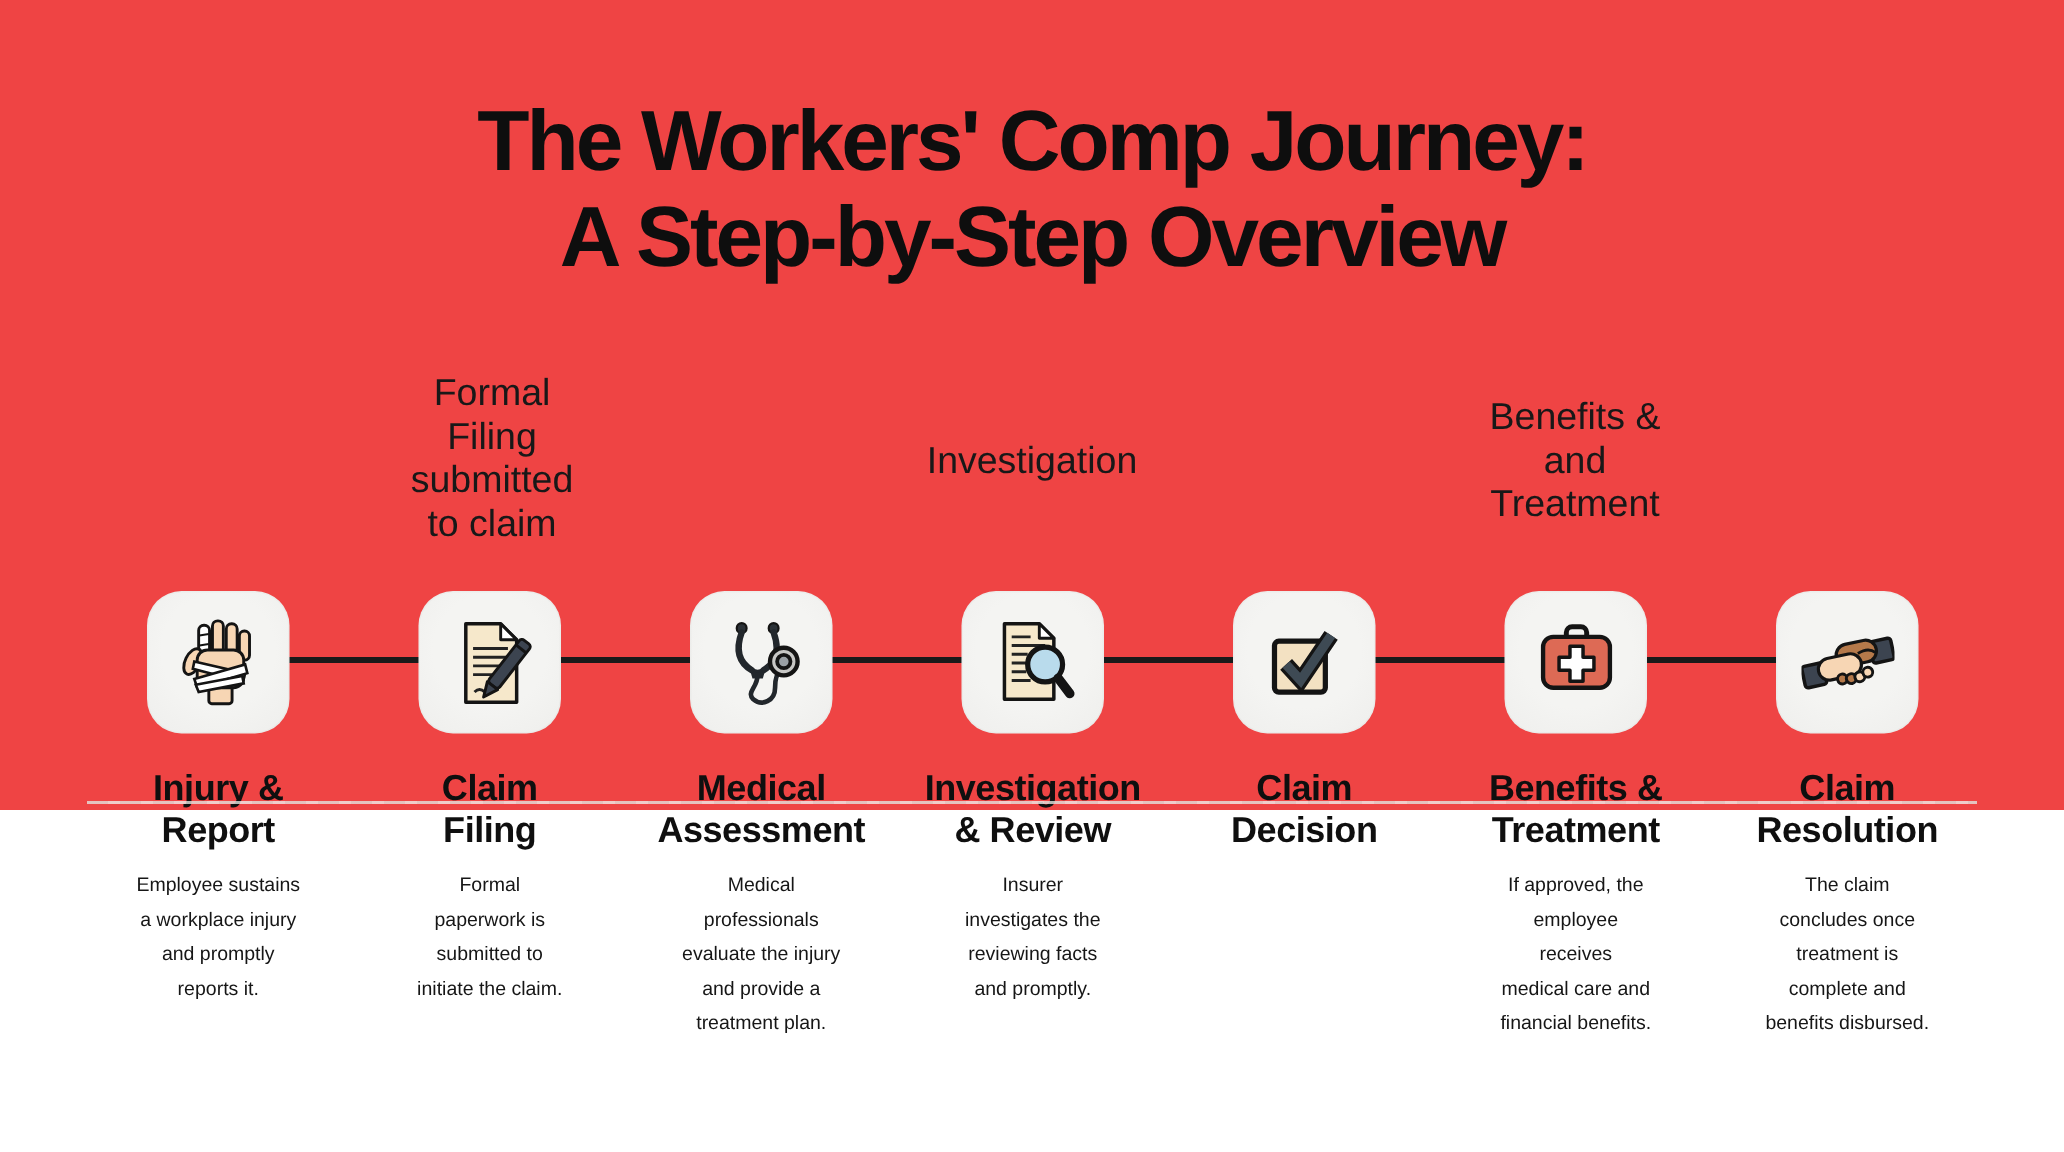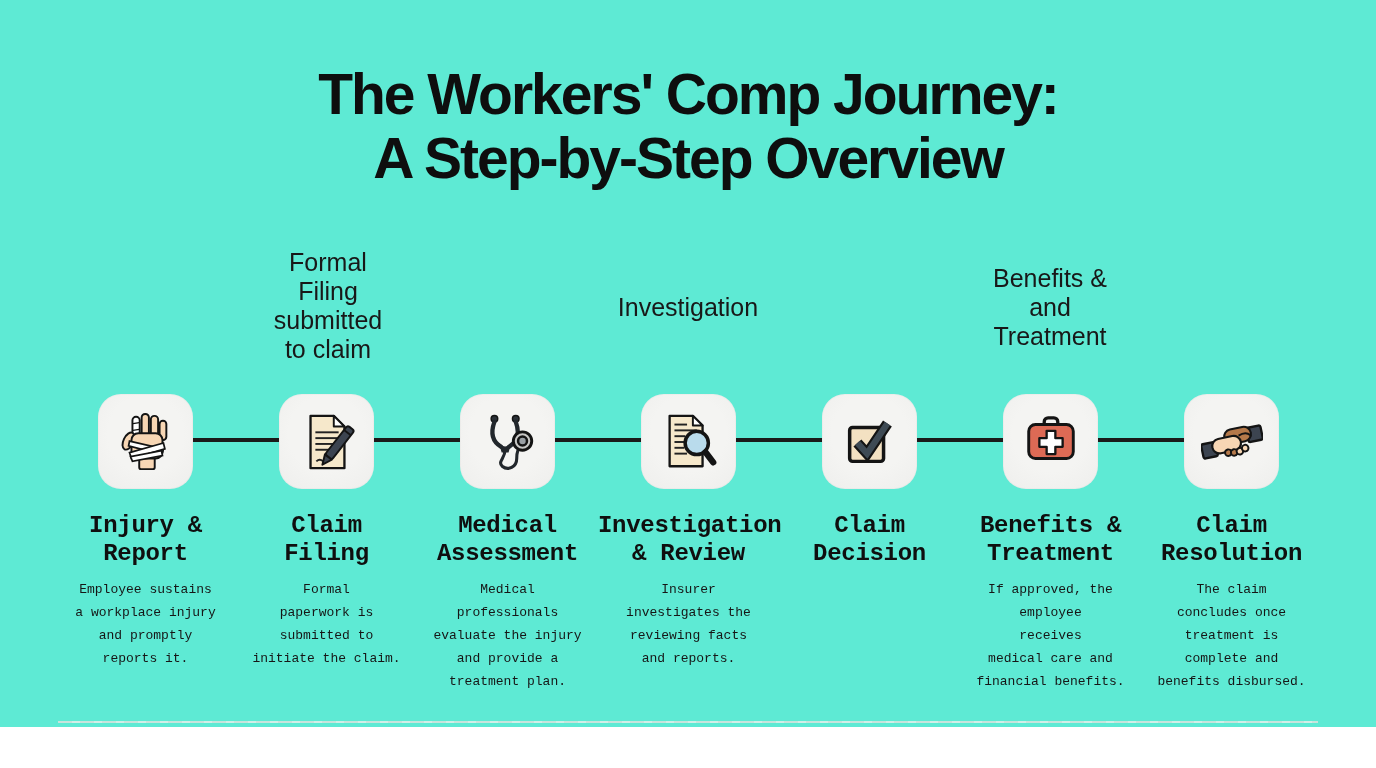--- a/index.html
+++ b/index.html
@@ -1,21 +1,21 @@
 <!DOCTYPE html>
 <html style="--tile-bg: #f1f1ef; --connector: #1a1a1a; --text: #121212; --paper: #f6e8cb; --skin-light: #f7d6b4; --skin-dark: #b5794a; --ink-dark: #3c4450; --kit-red: #dd6a55; --lens-blue: #b9dbec; --check-slate: #3e4a54; --bandage-white: #ffffff;"><head>
 <meta charset="utf-8">
 <style>
   html,body{margin:0;padding:0;background:#ffffff;}
   body{
     width:1376px;height:768px;overflow:hidden;
     font-family:"Liberation Sans", sans-serif;color:#121212;
     position:relative;
   }
-  .canvas{position:relative;width:1376px;height:727px;background:#5eead4;}
+  .canvas{position:relative;width:1376px;height:540px;background:#ef4444;}
   .title{
     position:absolute;top:62px;left:0;width:100%;margin:0;
     text-align:center;font-weight:700;font-size:57px;line-height:64px;
     letter-spacing:-2px;white-space:pre-line;color:#0e0e0e;
   }
   .annotation{
     position:absolute;width:220px;text-align:center;
     font-size:25px;line-height:29px;white-space:pre-line;color:#181818;
   }
   .a-filing{left:218px;top:248px;}
@@ -30,21 +30,21 @@
   .tile{
     position:absolute;top:0;width:95px;height:95px;border-radius:23px;
     background:radial-gradient(circle at 50% 42%, #f4f4f2 52%, #eeeeec 100%);
     display:flex;align-items:center;justify-content:center;
     box-shadow:inset 0 0 0 1px rgba(0,0,0,0.025);
   }
   .t1{left:43px}.t2{left:224px}.t3{left:405px}.t4{left:586px}
   .t5{left:767px}.t6{left:948px}.t7{left:1129px}
 
   .text-row{position:absolute;top:512px;left:55px;width:1267px;display:flex;}
-  .col{width:181px;text-align:center;font-family:Liberation Mono, monospace;}
+  .col{width:181px;text-align:center;}
   .col h3{
     margin:0;font-size:24px;line-height:28px;font-weight:700;
     letter-spacing:-0.3px;white-space:pre-line;color:#0f0f0f;
   }
   .col p{
     margin:10px 0 0;font-size:13px;line-height:23px;
     white-space:pre-line;color:#161616;
   }
   .bottom-line{
     position:absolute;bottom:4px;left:58px;right:58px;height:2px;
@@ -192,21 +192,21 @@
 evaluate the injury
 and provide a
 treatment plan.</p>
     </div>
     <div class="col">
       <h3>Investigation
 &amp; Review</h3>
       <p>Insurer
 investigates the
 reviewing facts
-and reports.</p>
+and promptly.</p>
     </div>
     <div class="col">
       <h3>Claim
 Decision</h3>
     </div>
     <div class="col">
       <h3>Benefits &amp;
 Treatment</h3>
       <p>If approved, the
 employee

